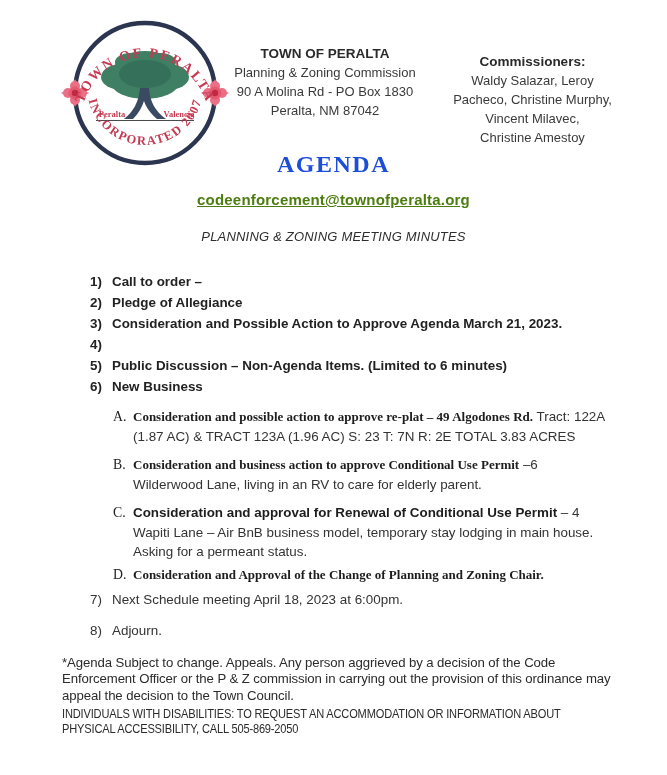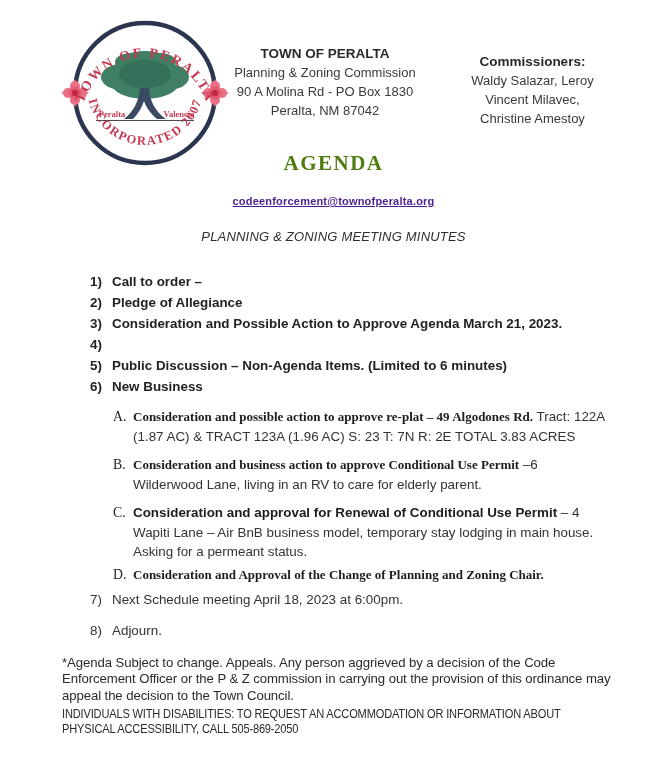--- a/index.html
+++ b/index.html
@@ -15,26 +15,26 @@
   }
   .org-title{font-weight:bold;font-size:13.5px;color:#2a2a2a;}
   .comm-block{
     position:absolute;left:445px;top:44px;width:175px;text-align:center;
     font-size:13px;line-height:19px;color:#3a3a3a;margin-top:8px;
   }
   .comm-title{font-weight:bold;font-size:13.5px;color:#2a2a2a;}
   
   .doc-title{
     position:absolute;left:0;top:151px;width:100%;text-align:center;margin:0;
-    font-family:"Liberation Serif",serif;font-weight:bold;font-size:21px;
-    letter-spacing:1.5px;color:#4d7c0f;
+    font-family:"Liberation Serif",serif;font-weight:bold;font-size:24px;
+    letter-spacing:1.5px;color:#1d4ed8;
   }
   .email-row{position:absolute;left:0;top:191px;width:100%;text-align:center;}
   .email-link{
-    font-weight:bold;font-size:11px;color:#4c1d95;text-decoration:underline;
+    font-weight:bold;font-size:15px;color:#4d7c0f;text-decoration:underline;
     letter-spacing:.2px;cursor:pointer;
   }
   .meeting-type{
     position:absolute;left:0;top:229px;width:100%;text-align:center;
     font-style:italic;font-size:13px;color:#2e2e2e;letter-spacing:.2px;
   }
   .meeting-when{
     position:absolute;left:0;top:248px;width:100%;text-align:center;
     font-size:13.5px;color:#2e2e2e;
   }
@@ -123,20 +123,21 @@
   <div class="org-block">
     <div class="org-title">TOWN OF PERALTA</div>
     <div>Planning &amp; Zoning Commission</div>
     <div>90 A Molina Rd - PO Box 1830</div>
     <div>Peralta, NM 87042</div>
   </div>
 
   <div class="comm-block">
     <div class="comm-title">Commissioners:</div>
     <div>Waldy Salazar, Leroy</div>
+    <div>Pacheco, Christine Murphy,</div>
     <div>Vincent Milavec,</div>
     <div>Christine Amestoy</div>
   </div>
 
   <h1 class="doc-title">AGENDA</h1>
   <div class="email-row">
     <a class="email-link">codeenforcement@townofperalta.org</a>
   </div>
   <div class="meeting-type">PLANNING &amp; ZONING MEETING MINUTES</div>
 

